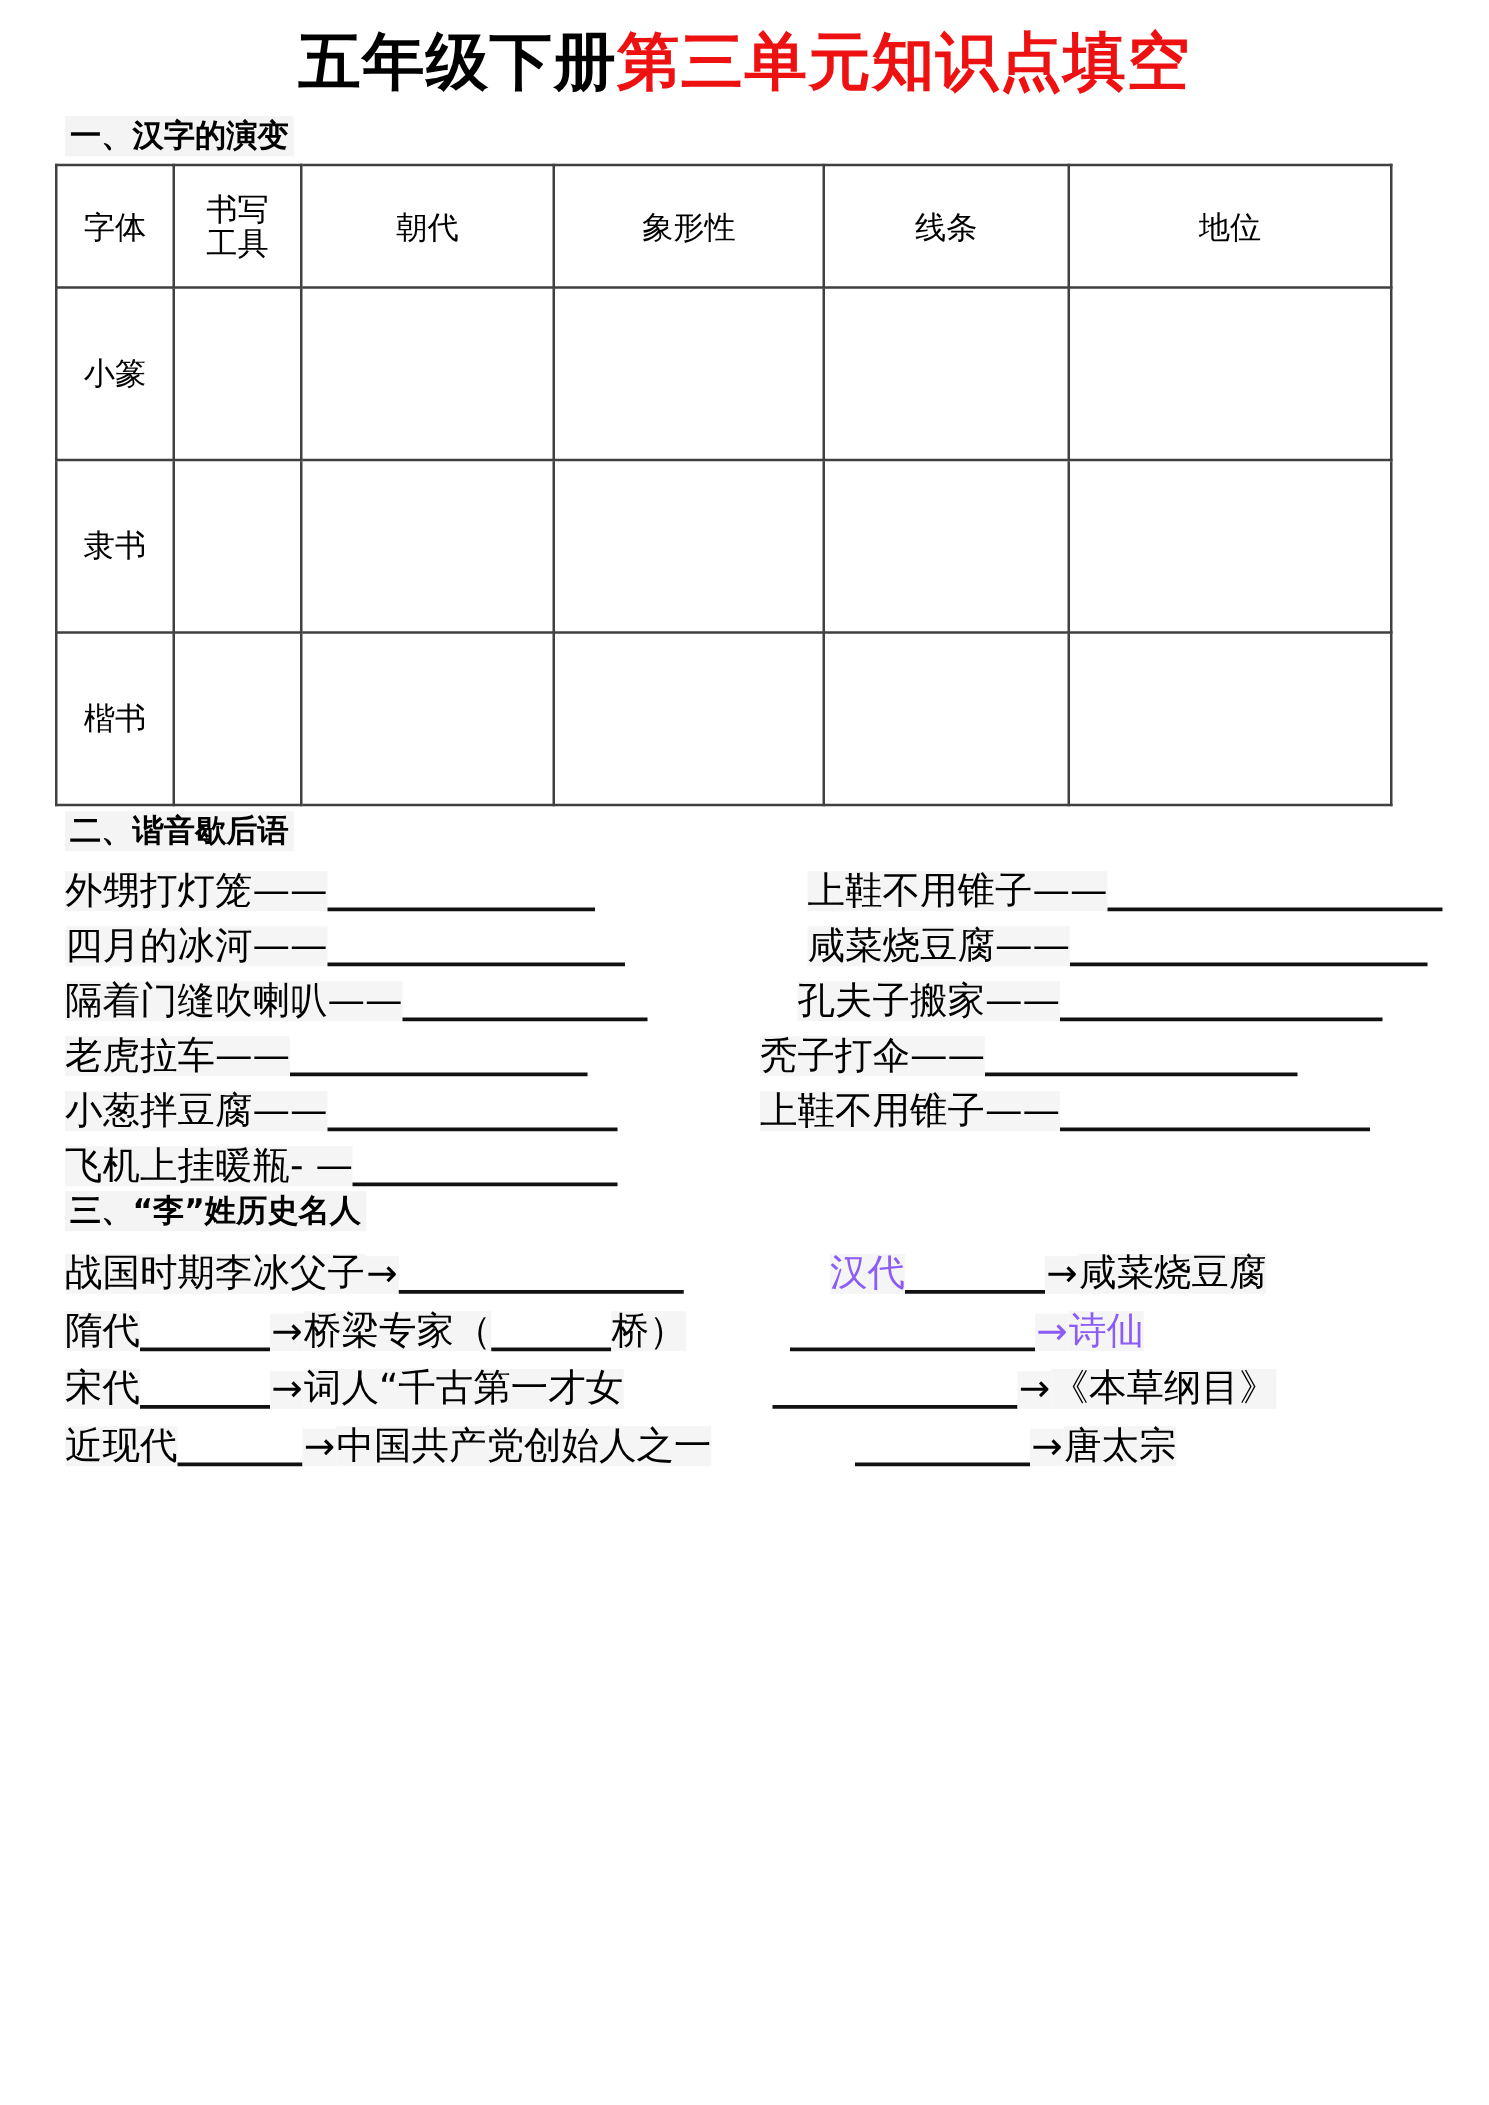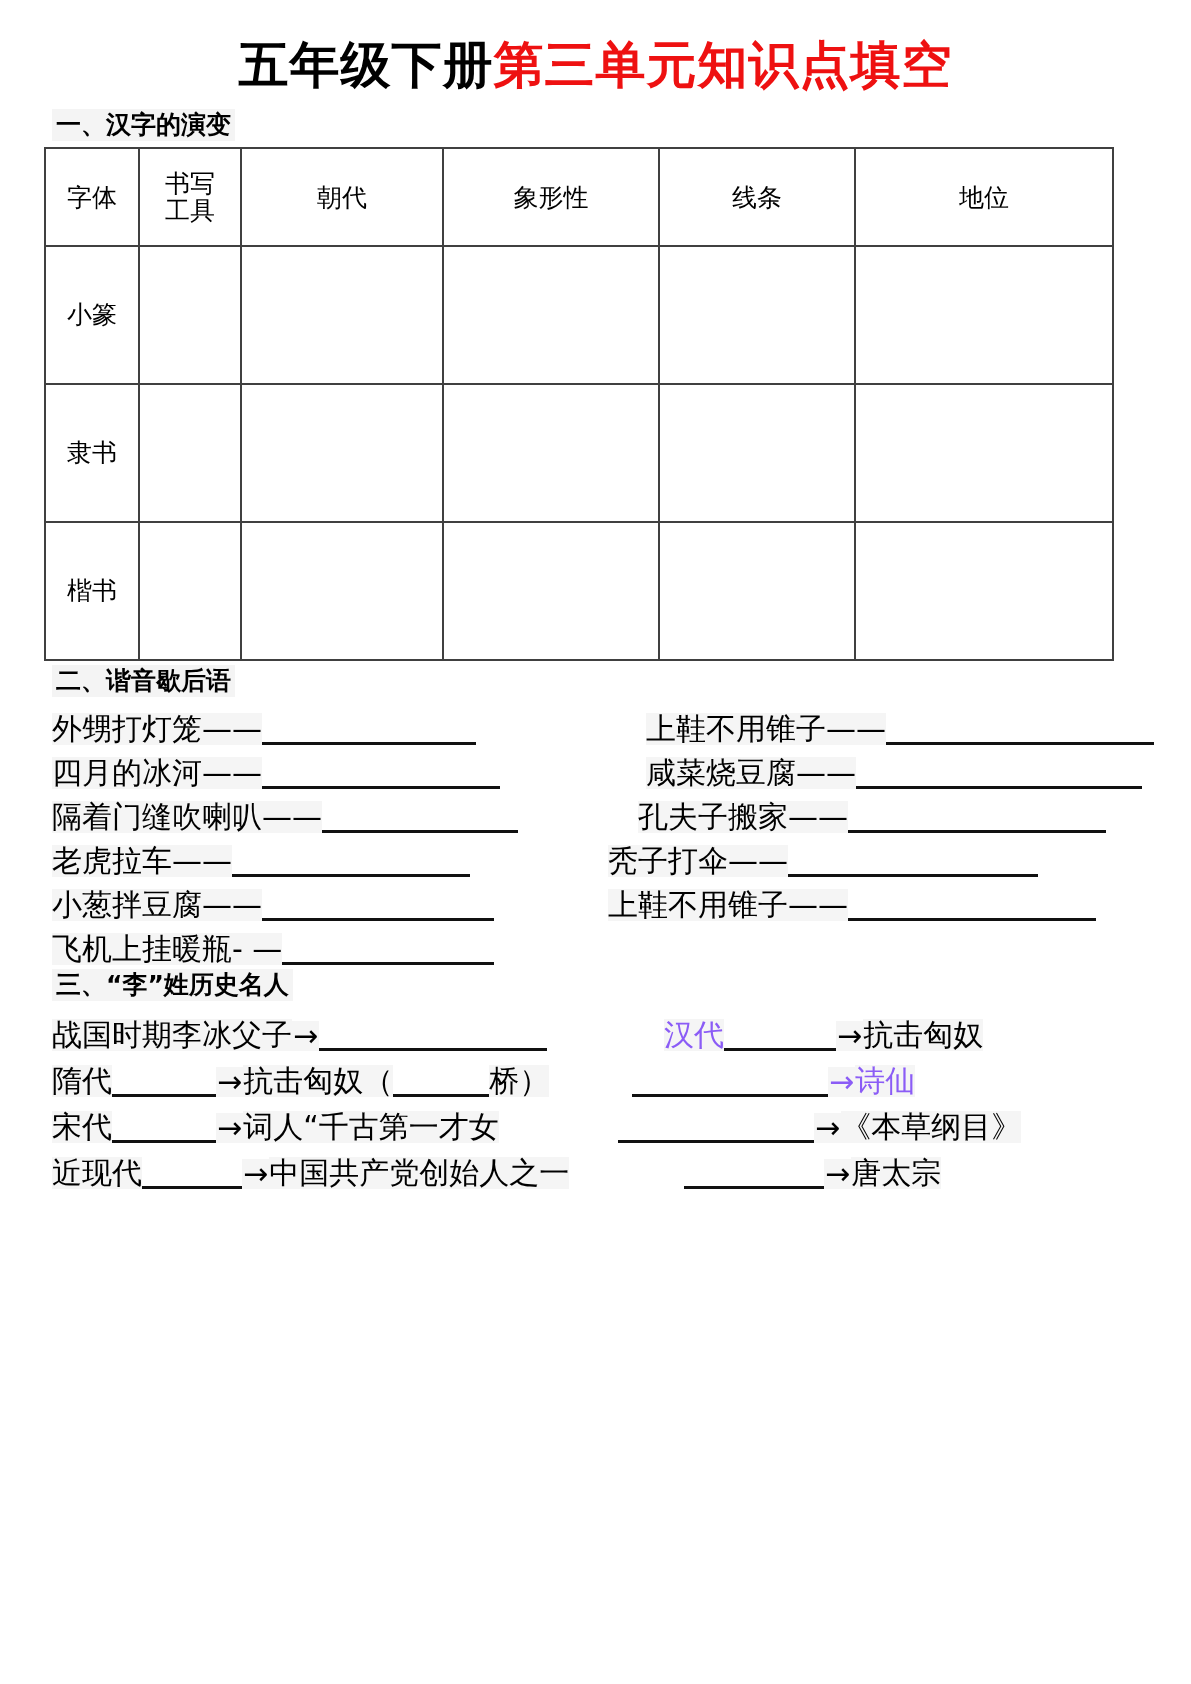--- a/index.html
+++ b/index.html
@@ -24,21 +24,21 @@
     padding: 0;
   }
 
   
   .title {
     text-align: center;
     font-family: "DejaVu Sans", "Liberation Sans", sans-serif;
     font-weight: bold;
     font-size: 50px;
     letter-spacing: 1px;
-    padding-top: 32px;
+    padding-top: 16px;
     padding-bottom: 6px;
     white-space: nowrap;
   }
   .title .t-black { color: #000000; }
   .title .t-red   { color: #ee1111; }
 
   
   .section-heading {
     font-family: "DejaVu Sans", "Liberation Sans", sans-serif;
     font-size: 25px;
@@ -249,21 +249,21 @@
           <div class="fill-row">
             <span class="lbl">战国时期李冰父子</span>
             <span class="lbl arrow">→</span>
             <span class="blank" style="width:228px"></span>
           </div>
 
           <div class="fill-row">
             <span class="lbl">隋代</span>
             <span class="blank" style="width:104px"></span>
             <span class="lbl arrow">→</span>
-            <span class="lbl">抗击匈奴（</span>
+            <span class="lbl">桥梁专家（</span>
             <span class="blank" style="width:96px"></span>
             <span class="lbl">桥）</span>
           </div>
 
           <div class="fill-row">
             <span class="lbl">宋代</span>
             <span class="blank" style="width:104px"></span>
             <span class="lbl arrow">→</span>
             <span class="lbl">词人“千古第一才女</span>
           </div>
@@ -274,21 +274,21 @@
             <span class="lbl arrow">→</span>
             <span class="lbl">中国共产党创始人之一</span>
           </div>
         </div>
 
         <div class="col-right">
           <div class="fill-row" style="padding-left:72px">
             <span class="lbl blue">汉代</span>
             <span class="blank" style="width:112px"></span>
             <span class="lbl arrow">→</span>
-            <span class="lbl">抗击匈奴</span>
+            <span class="lbl">咸菜烧豆腐</span>
           </div>
 
           <div class="fill-row" style="padding-left:40px">
             <span class="blank" style="width:196px"></span>
             <span class="lbl arrow blue">→</span>
             <span class="lbl blue">诗仙</span>
           </div>
 
           <div class="fill-row" style="padding-left:26px">
             <span class="blank" style="width:196px"></span>

